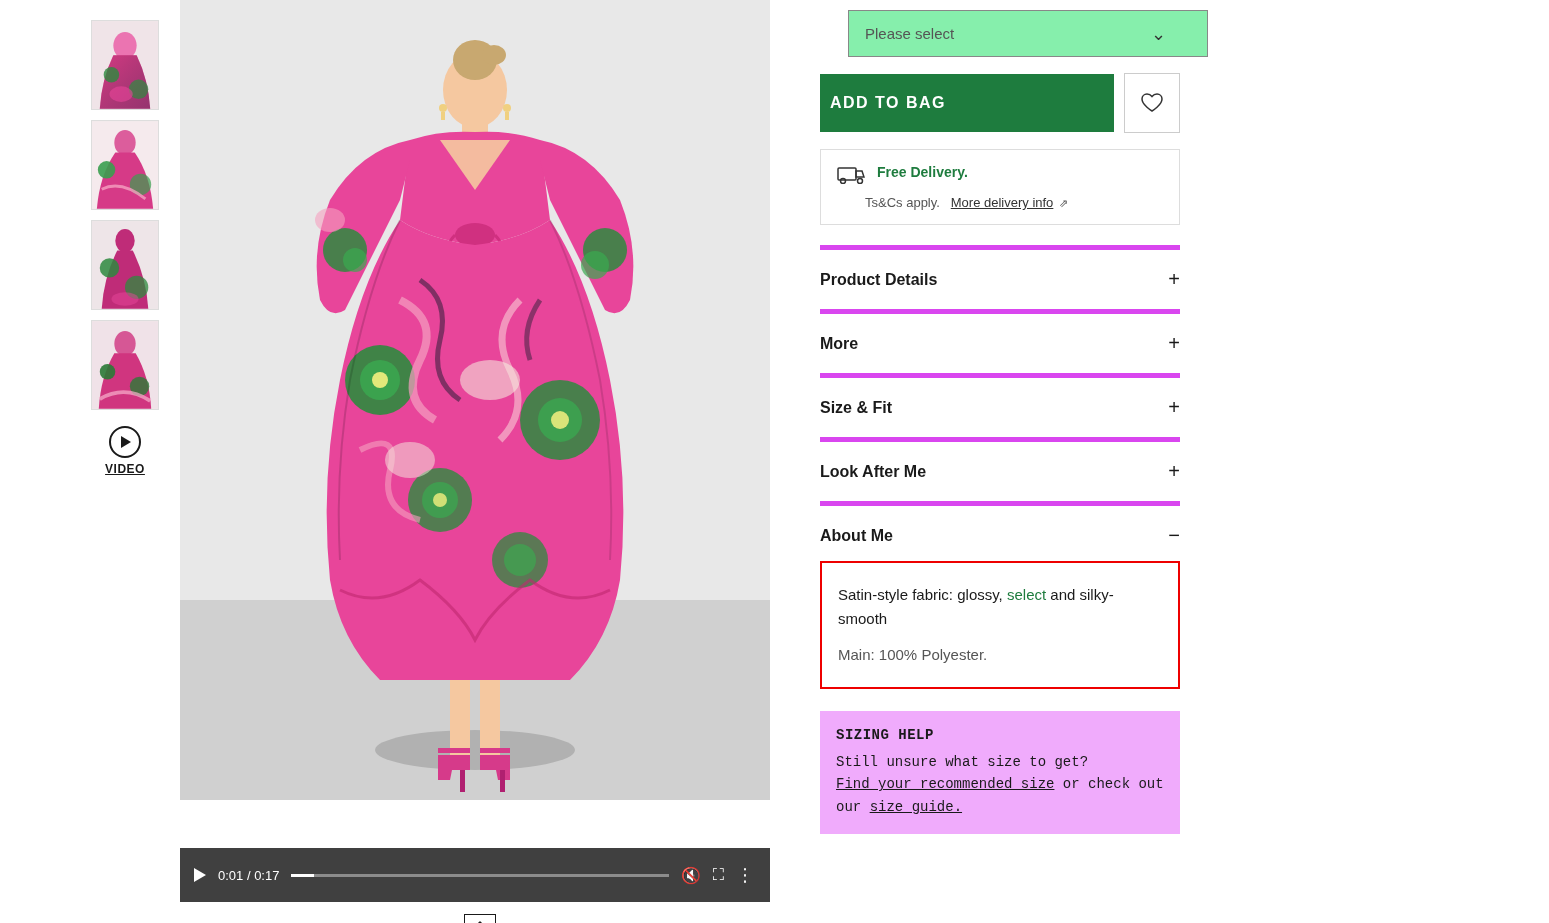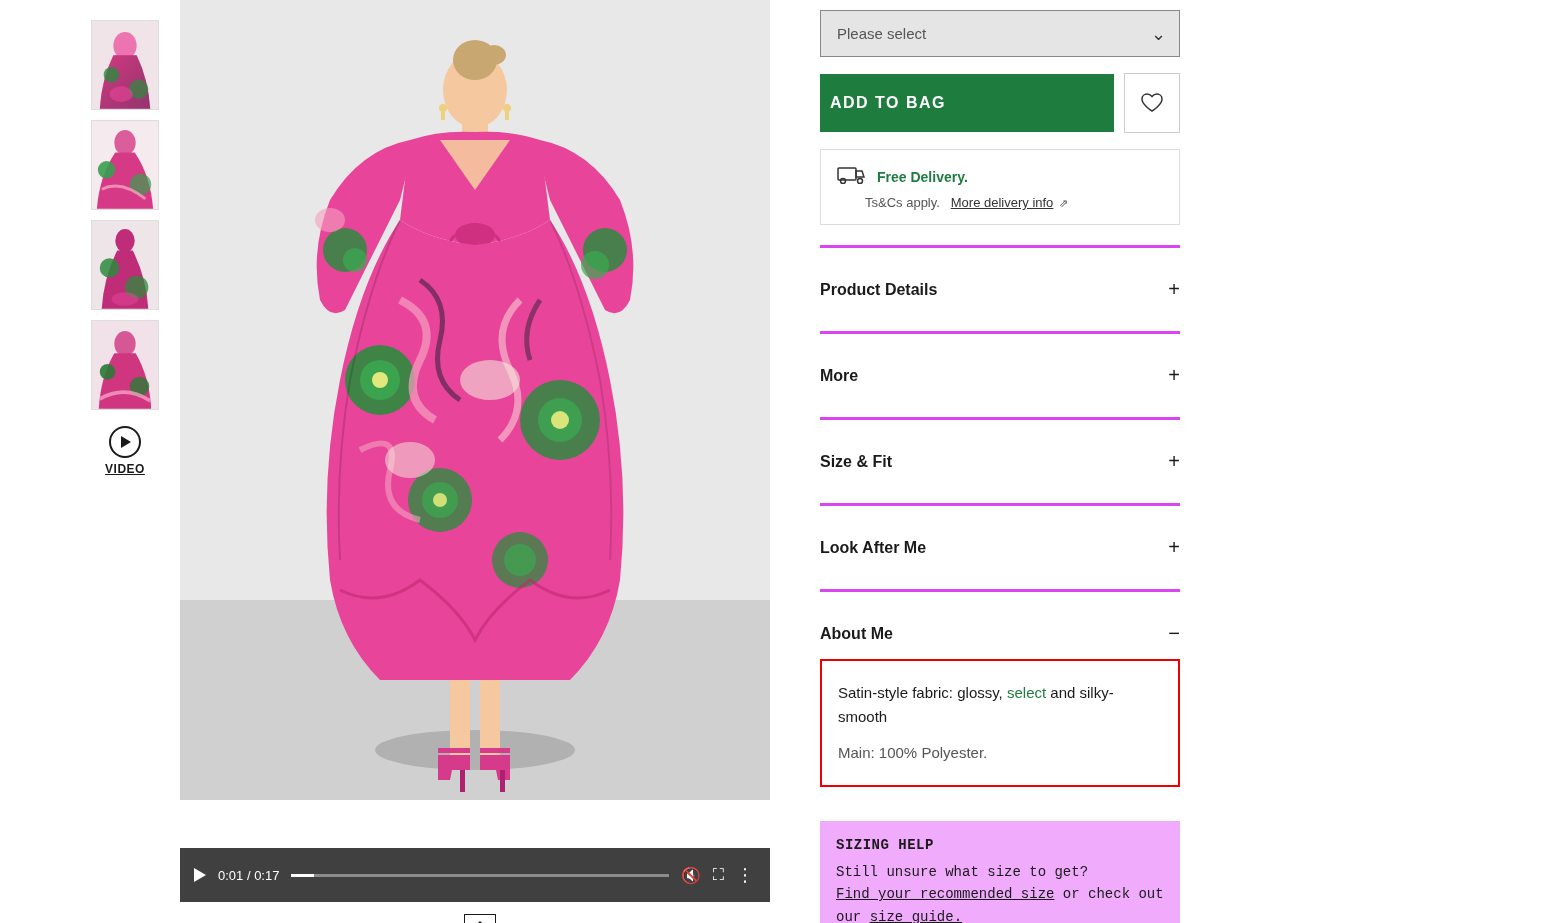--- a/index.html
+++ b/index.html
@@ -185,26 +185,27 @@
     .size-select-container {
       position: relative;
       margin-bottom: 16px;
       margin-top: 10px;
     }
 
     .size-select {
       width: 100%;
       padding: 14px 16px;
       border: 1.5px solid #888;
-      background: #e5e5e5;
+      background: #86efac;
       font-size: 15px;
       color: #555;
       appearance: none;
       cursor: pointer;
       outline: none;
+      margin-left: 28px;
     }
 
     .size-select-arrow {
       position: absolute;
       right: 14px;
       top: 50%;
       transform: translateY(-50%);
       pointer-events: none;
       font-size: 18px;
       color: #333;
@@ -246,21 +247,20 @@
 
     
     .delivery-box {
       border: 1.5px solid #ddd;
       padding: 14px 16px;
       margin-bottom: 20px;
     }
 
     .delivery-row {
       display: flex;
-      align-items: center;
       gap: 12px;
       margin-bottom: 6px;
     }
 
     .delivery-icon {
       font-size: 20px;
       color: #333;
     }
 
     .delivery-free-text {
@@ -282,22 +282,22 @@
     }
 
     .delivery-ext-icon {
       font-size: 11px;
       vertical-align: middle;
       margin-left: 2px;
     }
 
     
     .accordion-section {
-      border-top: 3px solid #d946ef;
-      padding: 30px 0;
+      border-top: 5px solid #d946ef;
+      padding: 18px 0;
     }
 
     .accordion-header {
       display: flex;
       justify-content: space-between;
       align-items: center;
       cursor: pointer;
     }
 
     .accordion-title {

